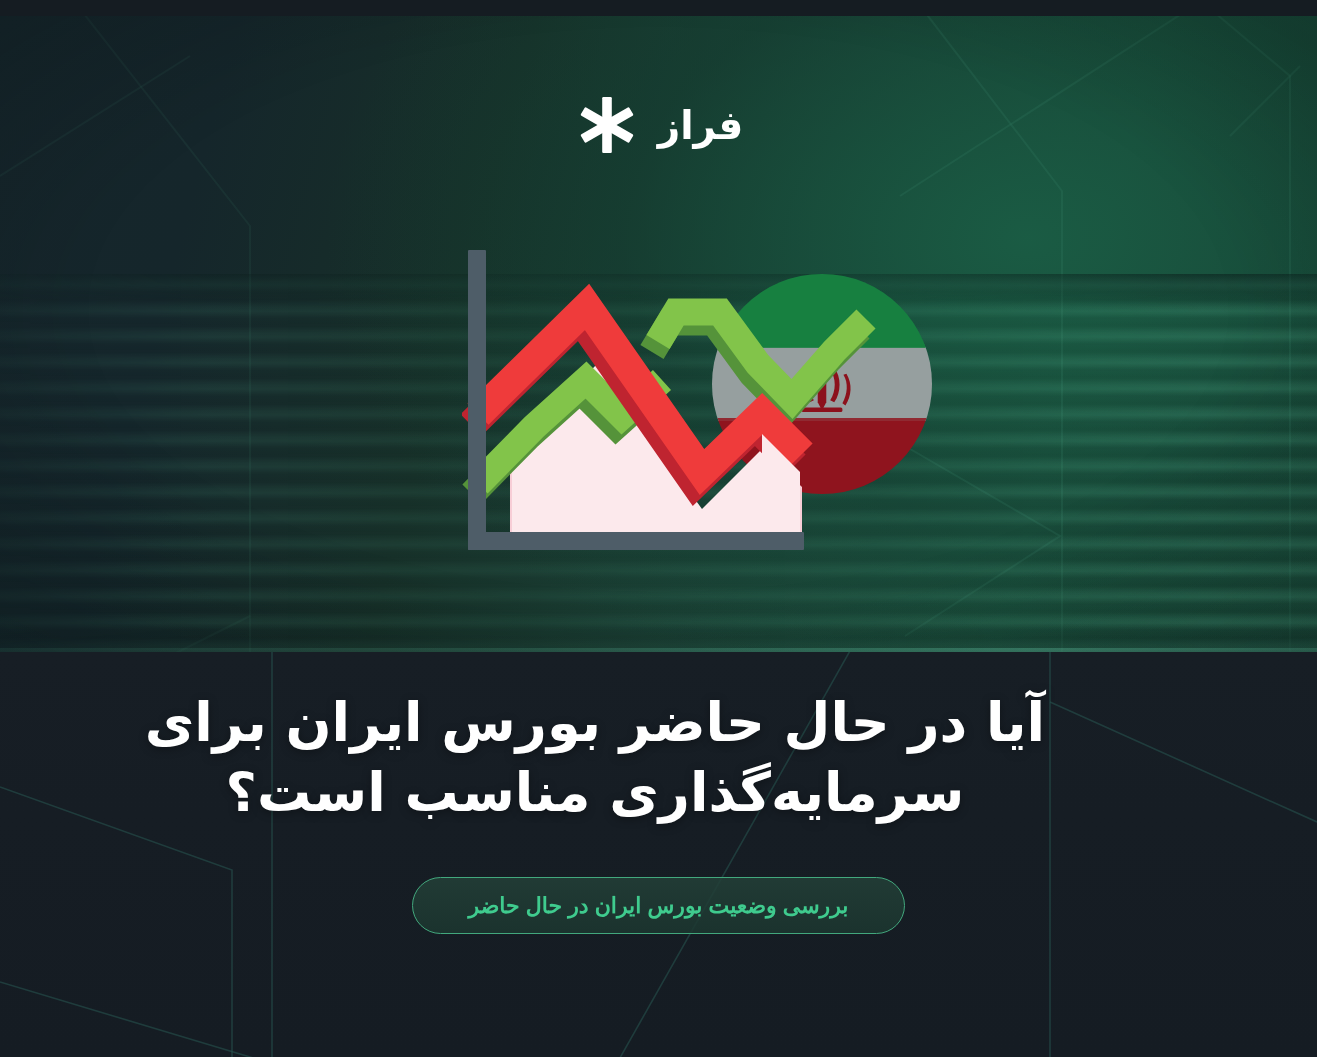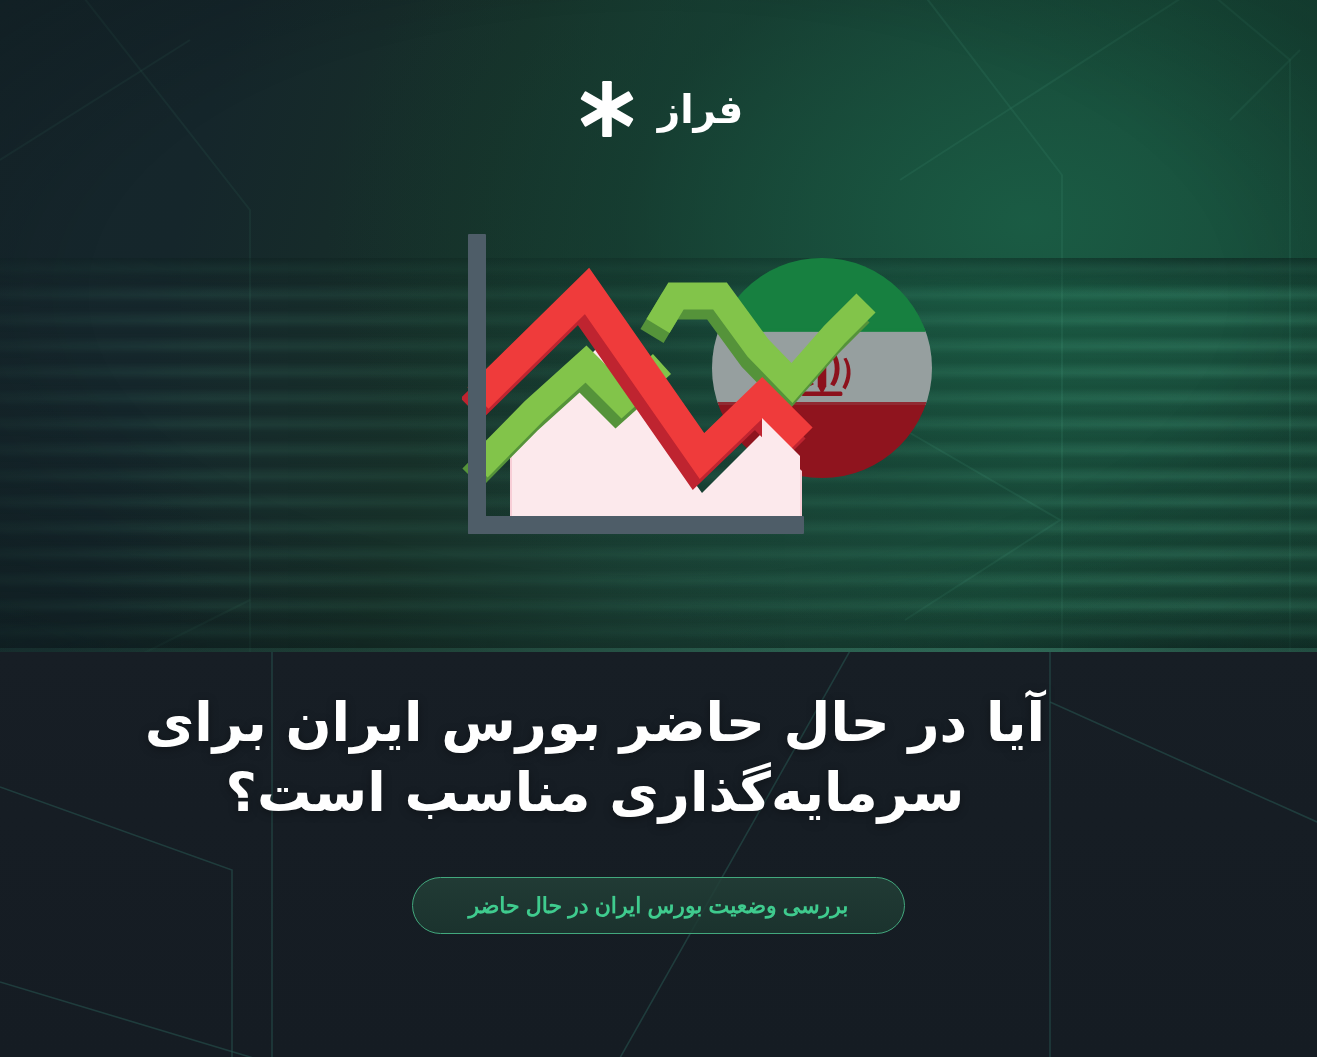--- a/index.html
+++ b/index.html
@@ -13,21 +13,21 @@
 
   #stage {
     position:relative;
     width:1317px; height:1057px;
     overflow:hidden;
     background:#151c22;
   }
 
   
   .top-section {
-    position:absolute; left:0; top:0;
+    position:absolute; left:0; top:16px;
     width:1317px; height:652px;
     overflow:hidden;
     background:
       radial-gradient(ellipse 900px 620px at 78% 34%, rgba(26,92,68,0.95) 0%, rgba(19,64,50,0.55) 45%, rgba(16,40,38,0.0) 78%),
       linear-gradient(105deg, #16262c 0%, #15262b 16%, #173029 36%, #1b4236 58%, #1d5440 78%, #1b4a3a 100%);
     text-decoration: underline;
   }
 
   
   .geo-top { position:absolute; left:0; top:0; width:1317px; height:652px; opacity:.55; }

